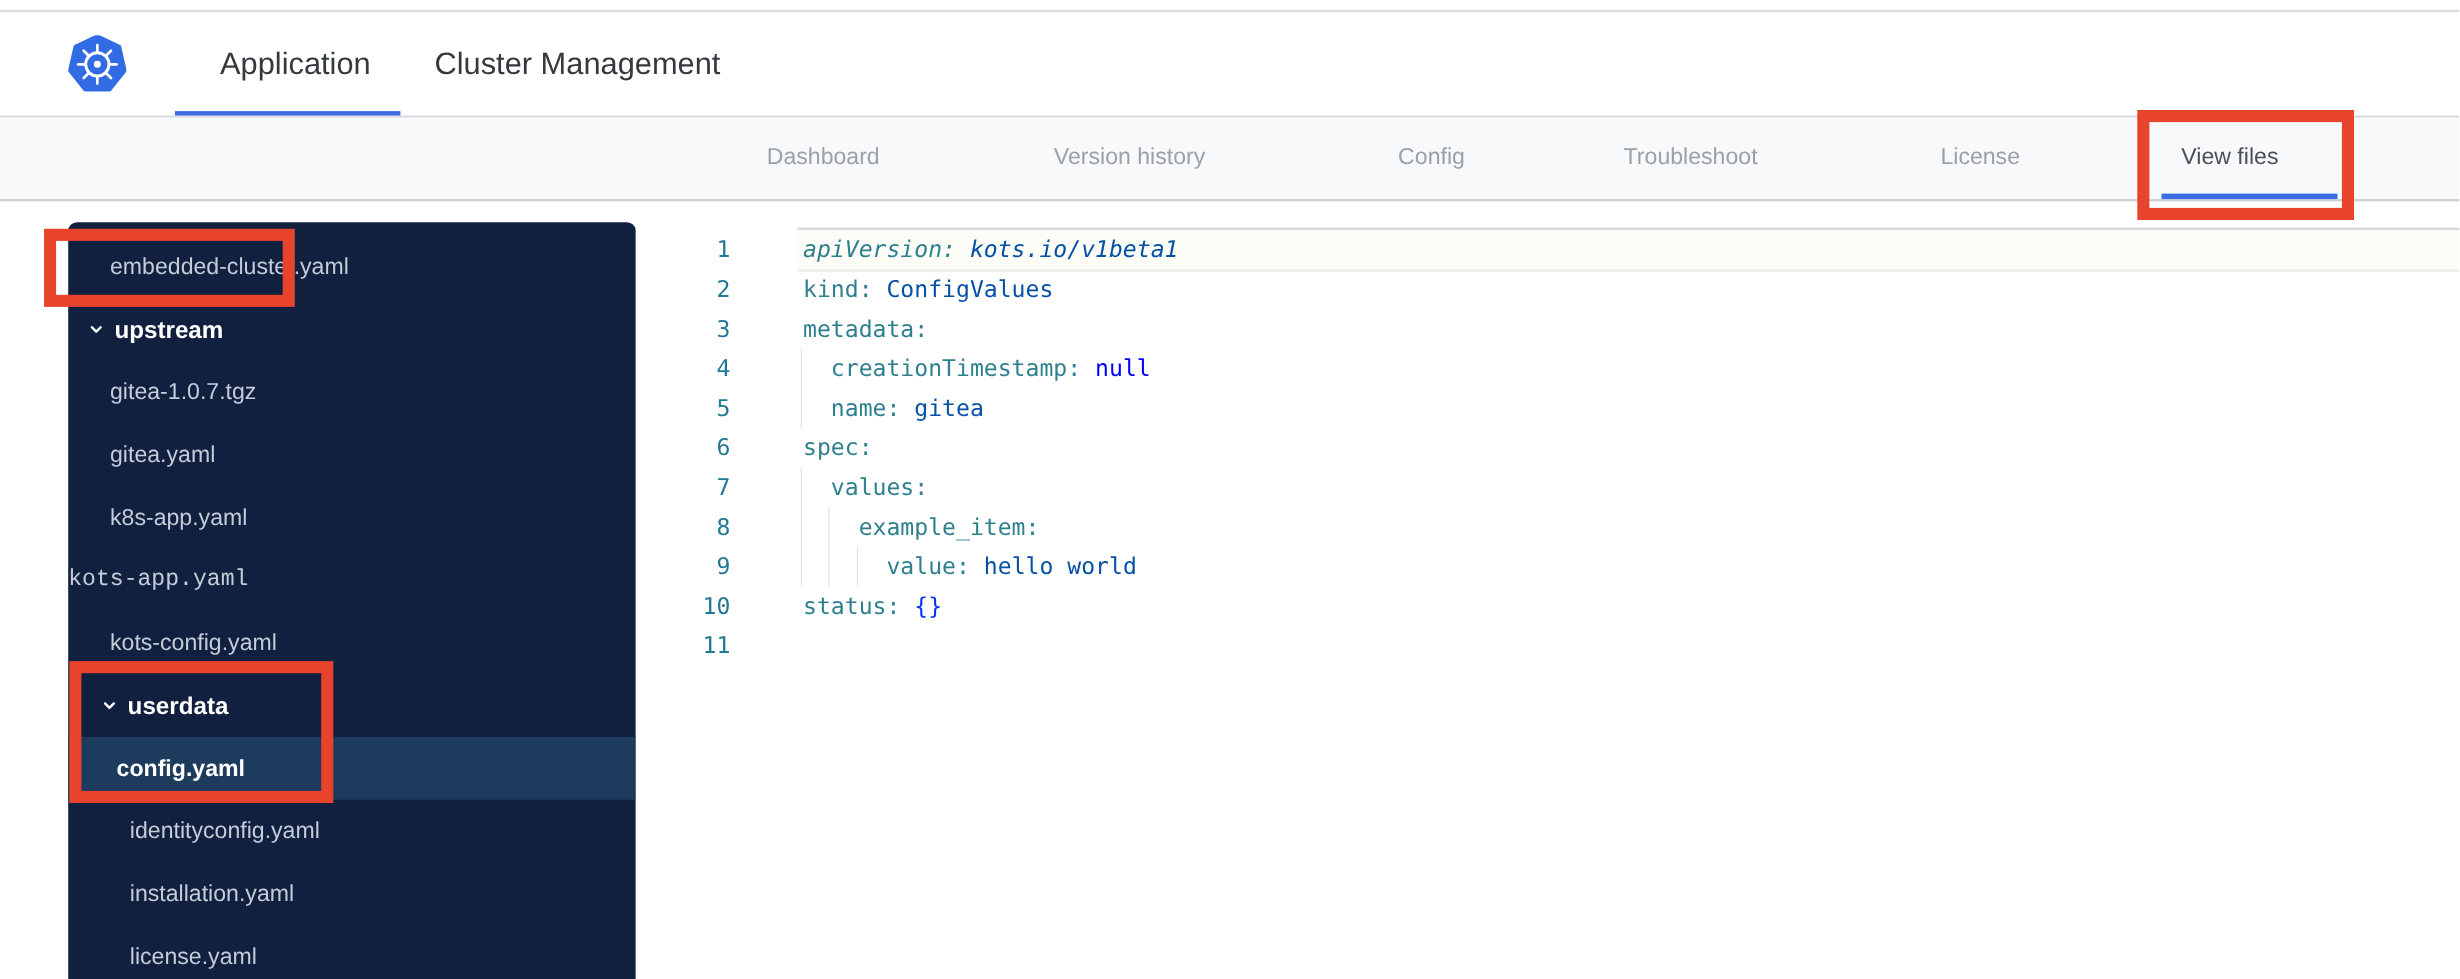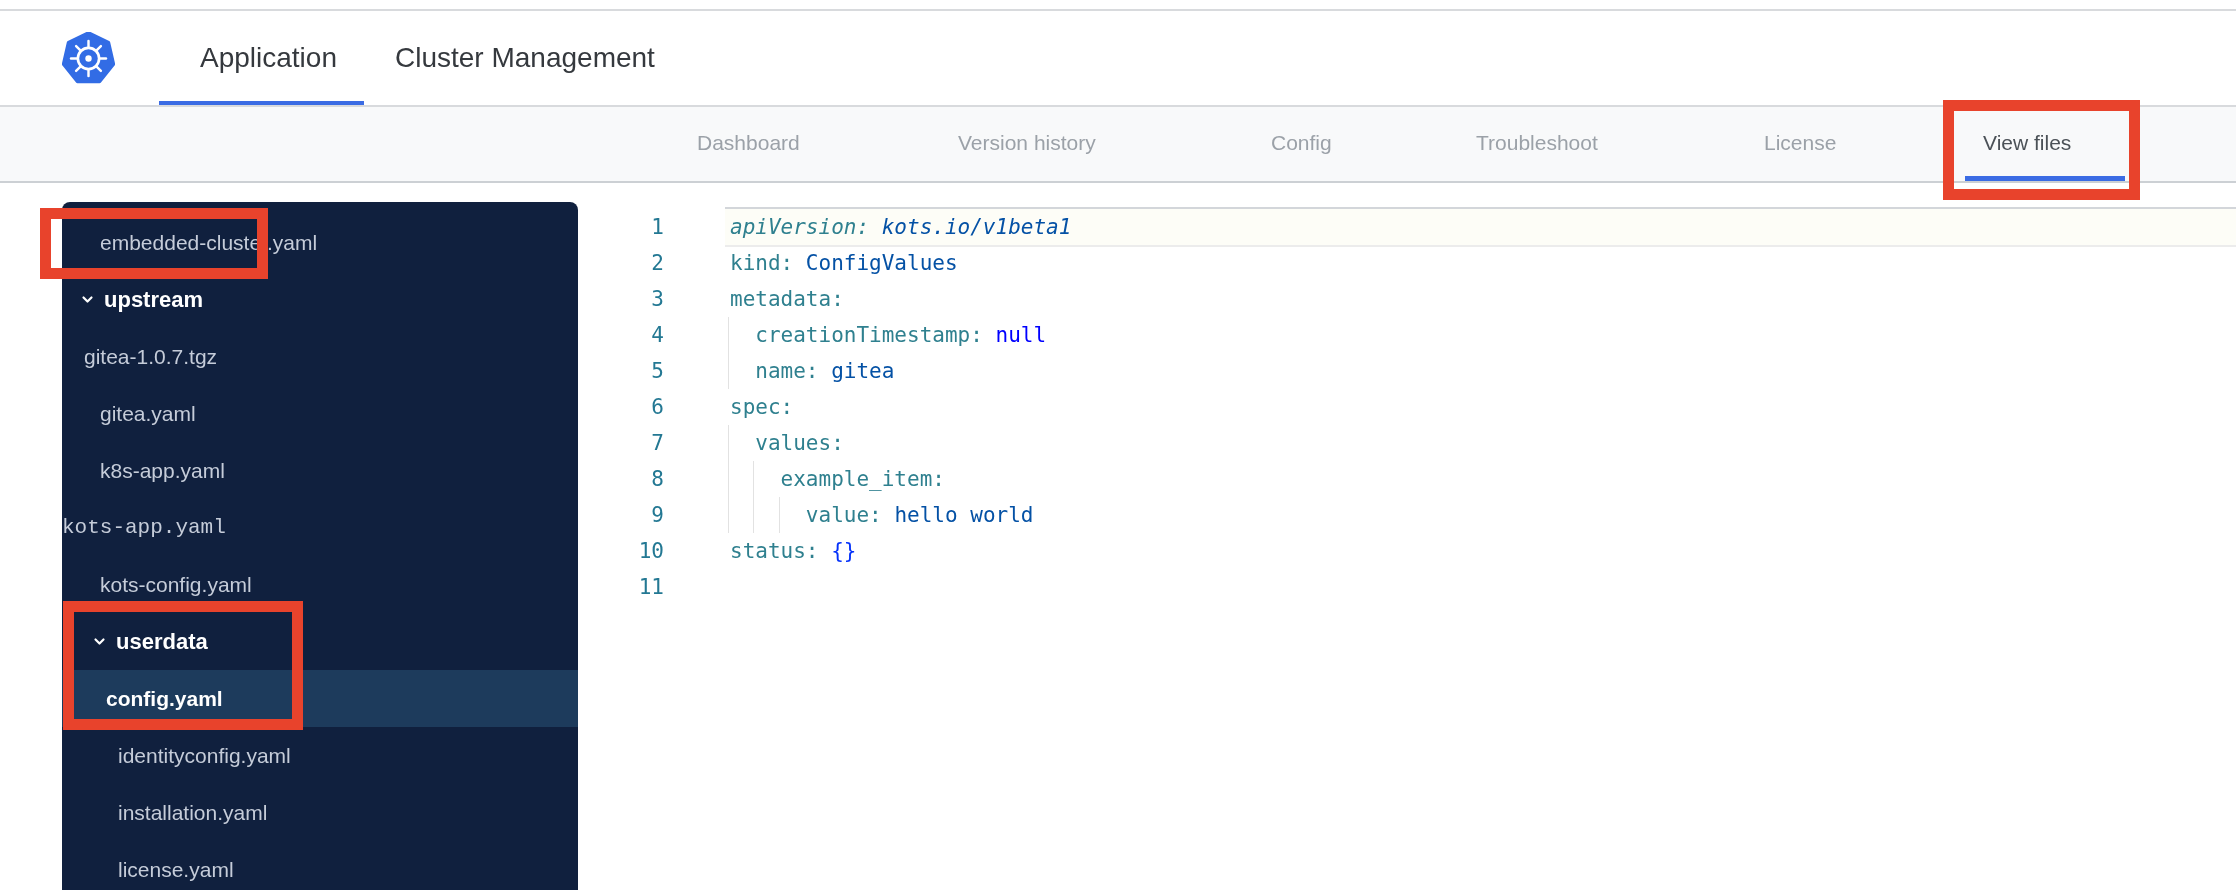--- a/index.html
+++ b/index.html
@@ -90,21 +90,21 @@
         <span>embedded-cluster.yaml</span>
       </div>
       <div class="tree-row folder" style="padding-left: 18px;">
         <span class="chev">
           <svg width="15" height="15" viewBox="0 0 15 15" fill="none">
             <polyline points="3.5,5.5 7.5,9.5 11.5,5.5" stroke="#ffffff" stroke-width="2.2" stroke-linecap="round" stroke-linejoin="round"></polyline>
           </svg>
         </span>
         <span>upstream</span>
       </div>
-      <div class="tree-row file" style="padding-left: 22px;">
+      <div class="tree-row file" style="padding-left: 38px;">
         <span>gitea-1.0.7.tgz</span>
       </div>
       <div class="tree-row file" style="padding-left: 38px;">
         <span>gitea.yaml</span>
       </div>
       <div class="tree-row file" style="padding-left: 38px;">
         <span>k8s-app.yaml</span>
       </div>
       <div class="tree-row file" style=" font-family: Liberation Mono, monospace;">
         <span>kots-app.yaml</span>

